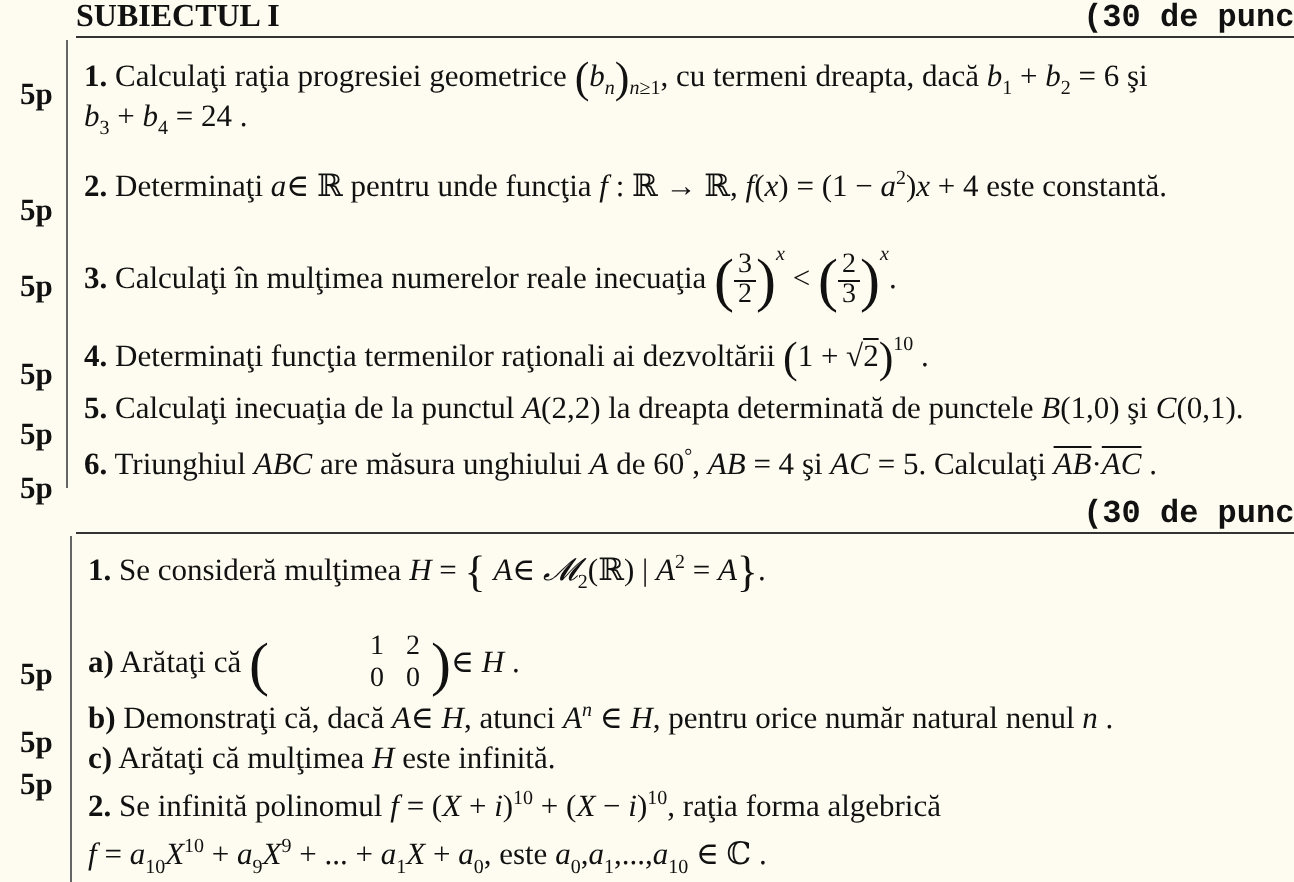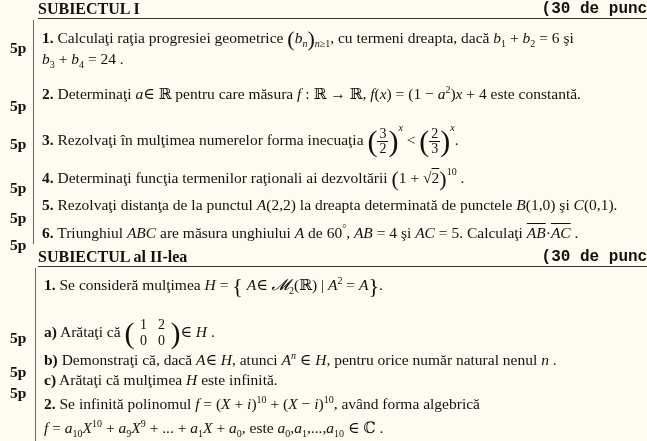--- a/index.html
+++ b/index.html
@@ -23,21 +23,21 @@
   .txt { position:absolute; left:42px; }
   .txt2 { position:absolute; left:44px; }
   b.num { font-weight:bold; }
   i { font-style:italic; }
   sub, sup { font-size:10px; }
   .big { font-size:22px; vertical-align:-3px; font-weight:normal; }
   .frac { display:inline-block; vertical-align:middle; text-align:center; font-size:14px; line-height:14px; }
   .frac span { display:block; }
   .frac .top { border-bottom:1px solid #111; padding:0 2px; }
   .paren { font-size:30px; vertical-align:-6px; font-weight:100; }
-  .mat { display:inline-block; vertical-align:middle; font-size:14px; line-height:16px; text-align:center; }
+  .mat { display:inline-block; vertical-align:middle; font-size:14px; line-height:16px; text-align:center;margin-left:45px; }
   .mat span { display:inline-block; width:18px; }
   .over { text-decoration:overline; }
 </style>
 </head>
 <body>
 
 <div class="hdr" style="top:0;">
   <span>SUBIECTUL I</span>
   <span class="pts">(30 de puncte)</span>
 </div>
@@ -56,51 +56,51 @@
 <div class="row" style="top:50px;">
   <span class="txt"><i>b</i><sub>3</sub> + <i>b</i><sub>4</sub> = 24 .</span>
 </div>
 
 <div class="row" style="top:84px;">
   <span class="pt">5p</span>
   <span class="txt">
     <b class="num">2.</b>
     <span>Determinaţi</span>
     <i>a</i>∈ ℝ
-    <span>pentru care măsura</span>
+    <span>pentru unde funcţia</span>
     <i>f</i> : ℝ → ℝ, <i>f</i>(<i>x</i>) = (1 − <i>a</i><sup>2</sup>)<i>x</i> + 4
     <span>este constantă.</span>
   </span>
 </div>
 
 <div class="row" style="top:122px;">
   <span class="pt">5p</span>
   <span class="txt">
     <b class="num">3.</b>
-    <span>Rezolvaţi în mulţimea numerelor forma inecuaţia</span>
+    <span>Calculaţi în mulţimea numerelor reale inecuaţia</span>
     <span class="paren">(</span><span class="frac"><span class="top">3</span><span>2</span></span><span class="paren">)</span><sup style="vertical-align:14px"><i>x</i></sup>
     &lt;
     <span class="paren">(</span><span class="frac"><span class="top">2</span><span>3</span></span><span class="paren">)</span><sup style="vertical-align:14px"><i>x</i></sup>.
   </span>
 </div>
 
 <div class="row" style="top:166px;">
   <span class="pt">5p</span>
   <span class="txt">
     <b class="num">4.</b>
     <span>Determinaţi funcţia termenilor raţionali ai dezvoltării</span>
     <span class="big">(</span>1 + √<span class="over">2</span><span class="big">)</span><sup style="vertical-align:8px">10</sup> .
   </span>
 </div>
 
 <div class="row" style="top:196px;">
   <span class="pt">5p</span>
   <span class="txt">
     <b class="num">5.</b>
-    <span>Rezolvaţi distanţa de la punctul</span>
+    <span>Calculaţi inecuaţia de la punctul</span>
     <i>A</i>(2,2)
     <span>la dreapta determinată de punctele</span>
     <i>B</i>(1,0)
     <span>şi</span>
     <i>C</i>(0,1).
   </span>
 </div>
 
 <div class="row" style="top:223px;">
   <span class="pt">5p</span>
@@ -112,21 +112,20 @@
     <i>A</i>
     <span>de</span>
     60<sup>°</sup>, <i>AB</i> = 4
     <span>şi</span>
     <i>AC</i> = 5<span>. Calculaţi</span>
     <i class="over">AB</i>·<i class="over">AC</i> .
   </span>
 </div>
 
 <div class="hdr" style="top:248px;">
-  <span>SUBIECTUL al II-lea</span>
   <span class="pts">(30 de puncte)</span>
 </div>
 <div class="vline" style="left:35px; top:268px; height:173px;"></div>
 
 <div class="row" style="top:273px;">
   <span class="txt2">
     <b class="num">1.</b>
     <span>Se consideră mulţimea</span>
     <i>H</i> = <span class="big">{</span> <i>A</i>∈ <i>𝓜</i><sub>2</sub>(ℝ) | <i>A</i><sup>2</sup> = <i>A</i><span class="big">}</span>.
   </span>
@@ -159,21 +158,21 @@
     <span>Arătaţi că mulţimea</span>
     <i>H</i>
     <span>este infinită.</span>
   </span>
 </div>
 
 <div class="row" style="top:394px;">
   <span class="txt2">
     <b class="num">2.</b>
     <span>Se infinită polinomul</span>
-    <i>f</i> = (<i>X</i> + <i>i</i>)<sup>10</sup> + (<i>X</i> − <i>i</i>)<sup>10</sup><span>, având forma algebrică</span>
+    <i>f</i> = (<i>X</i> + <i>i</i>)<sup>10</sup> + (<i>X</i> − <i>i</i>)<sup>10</sup><span>, raţia forma algebrică</span>
   </span>
 </div>
 <div class="row" style="top:418px;">
   <span class="txt2">
     <i>f</i> = <i>a</i><sub>10</sub><i>X</i><sup>10</sup> + <i>a</i><sub>9</sub><i>X</i><sup>9</sup> + ... + <i>a</i><sub>1</sub><i>X</i> + <i>a</i><sub>0</sub><span>, este</span>
     <i>a</i><sub>0</sub>,<i>a</i><sub>1</sub>,...,<i>a</i><sub>10</sub> ∈ ℂ .
   </span>
 </div>
 
 </body></html>

